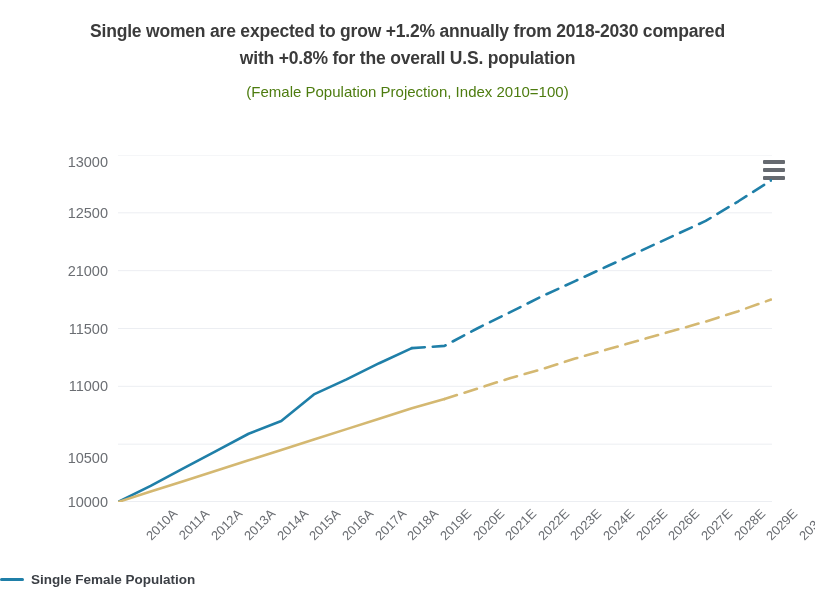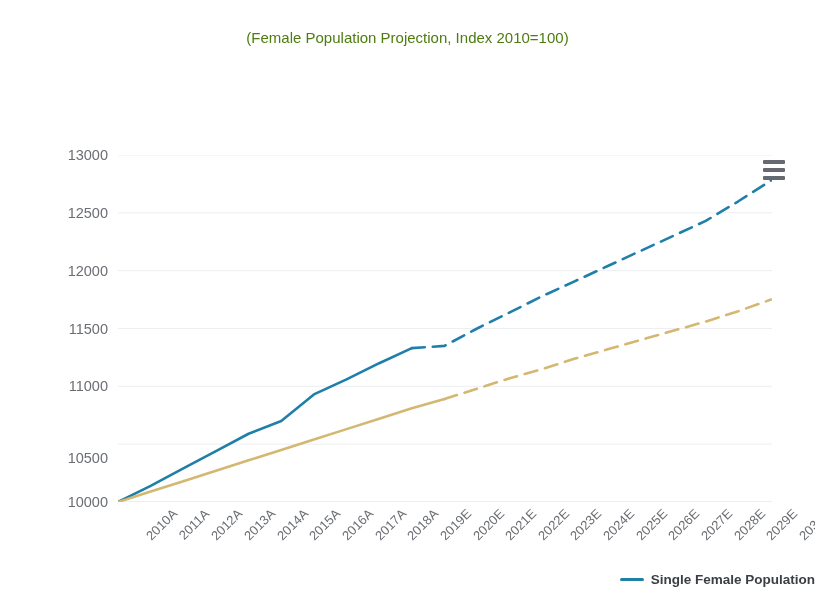--- a/index.html
+++ b/index.html
@@ -114,21 +114,21 @@
     text-align: right;
   }
 
   
   #legend {
     position: absolute;
     left: 0;
     top: 572px;
     width: 815px;
     display: flex;
-    justify-content: flex-end;
+    justify-content: flex-start;
     align-items: center;
     gap: 34px;
   }
   .legend-item {
     display: flex;
     align-items: center;
     gap: 7px;
     cursor: pointer;
   }
   .legend-swatch {
@@ -142,37 +142,41 @@
     color: #3b3f45;
     font-weight: bold;
   }
 </style>
 </head>
 <body>
 
 <div id="chart-root">
 
   <div id="title-block">
+    <div class="chart-title">
+      <div>Single women are expected to grow +1.2% annually from 2018-2030 compared</div>
+      <div>with +0.8% for the overall U.S. population</div>
+    </div>
     <div class="chart-subtitle">(Female Population Projection, Index 2010=100)</div>
   </div>
 
   <div id="export-menu">
     <span></span>
     <span></span>
     <span></span>
   </div>
 
   <div id="ylabels">
       <div class="ylabel" style="top: 347px;">10000</div>
       <div class="ylabel" style="top: 303px;">10500</div>
       <div class="ylabel" style="top: 231.333px;">11000</div>
       <div class="ylabel" style="top: 173.5px;">11500</div>
-      <div class="ylabel" style="top: 115.667px;">12000</div>
+      <div class="ylabel" style="top: 115.667px;">21000</div>
       <div class="ylabel" style="top: 57.8333px;">12500</div>
-      <div class="ylabel" style="top: 0px;">13000</div>
+      <div class="ylabel" style="top: 7px;">13000</div>
     </div>
 
   <div id="plot-area">
     <svg id="plot-svg" width="654" height="347" viewBox="0 0 654 347">
       <g id="gridlines">
           <line x1="0" x2="654" y1="347" y2="347" stroke="#d9dce4" stroke-width="1"></line>
           <line x1="0" x2="654" y1="289.1666666666667" y2="289.1666666666667" stroke="#eceef2" stroke-width="1"></line>
           <line x1="0" x2="654" y1="231.33333333333334" y2="231.33333333333334" stroke="#eceef2" stroke-width="1"></line>
           <line x1="0" x2="654" y1="173.5" y2="173.5" stroke="#eceef2" stroke-width="1"></line>
           <line x1="0" x2="654" y1="115.66666666666669" y2="115.66666666666669" stroke="#eceef2" stroke-width="1"></line>

